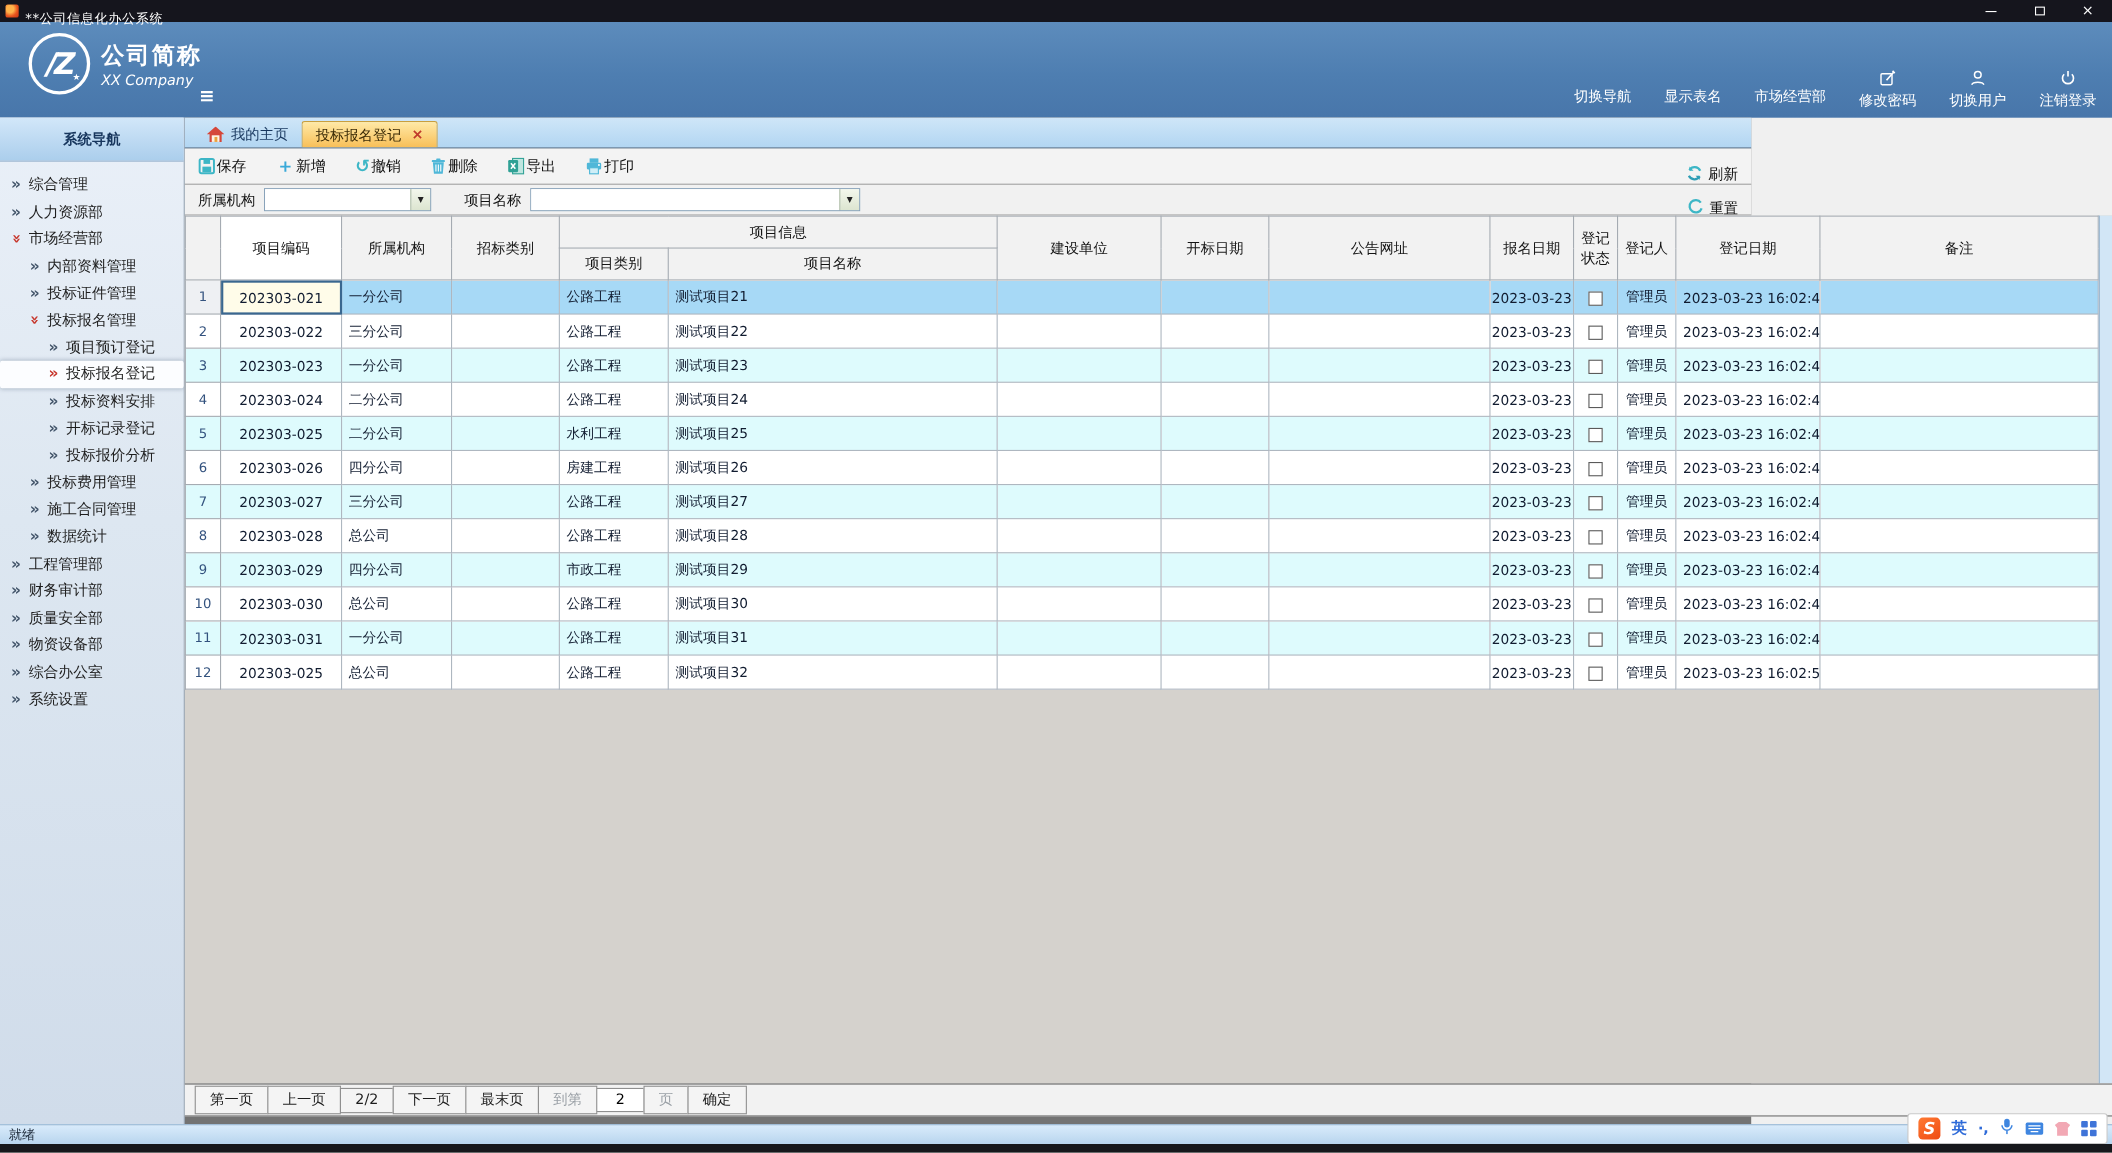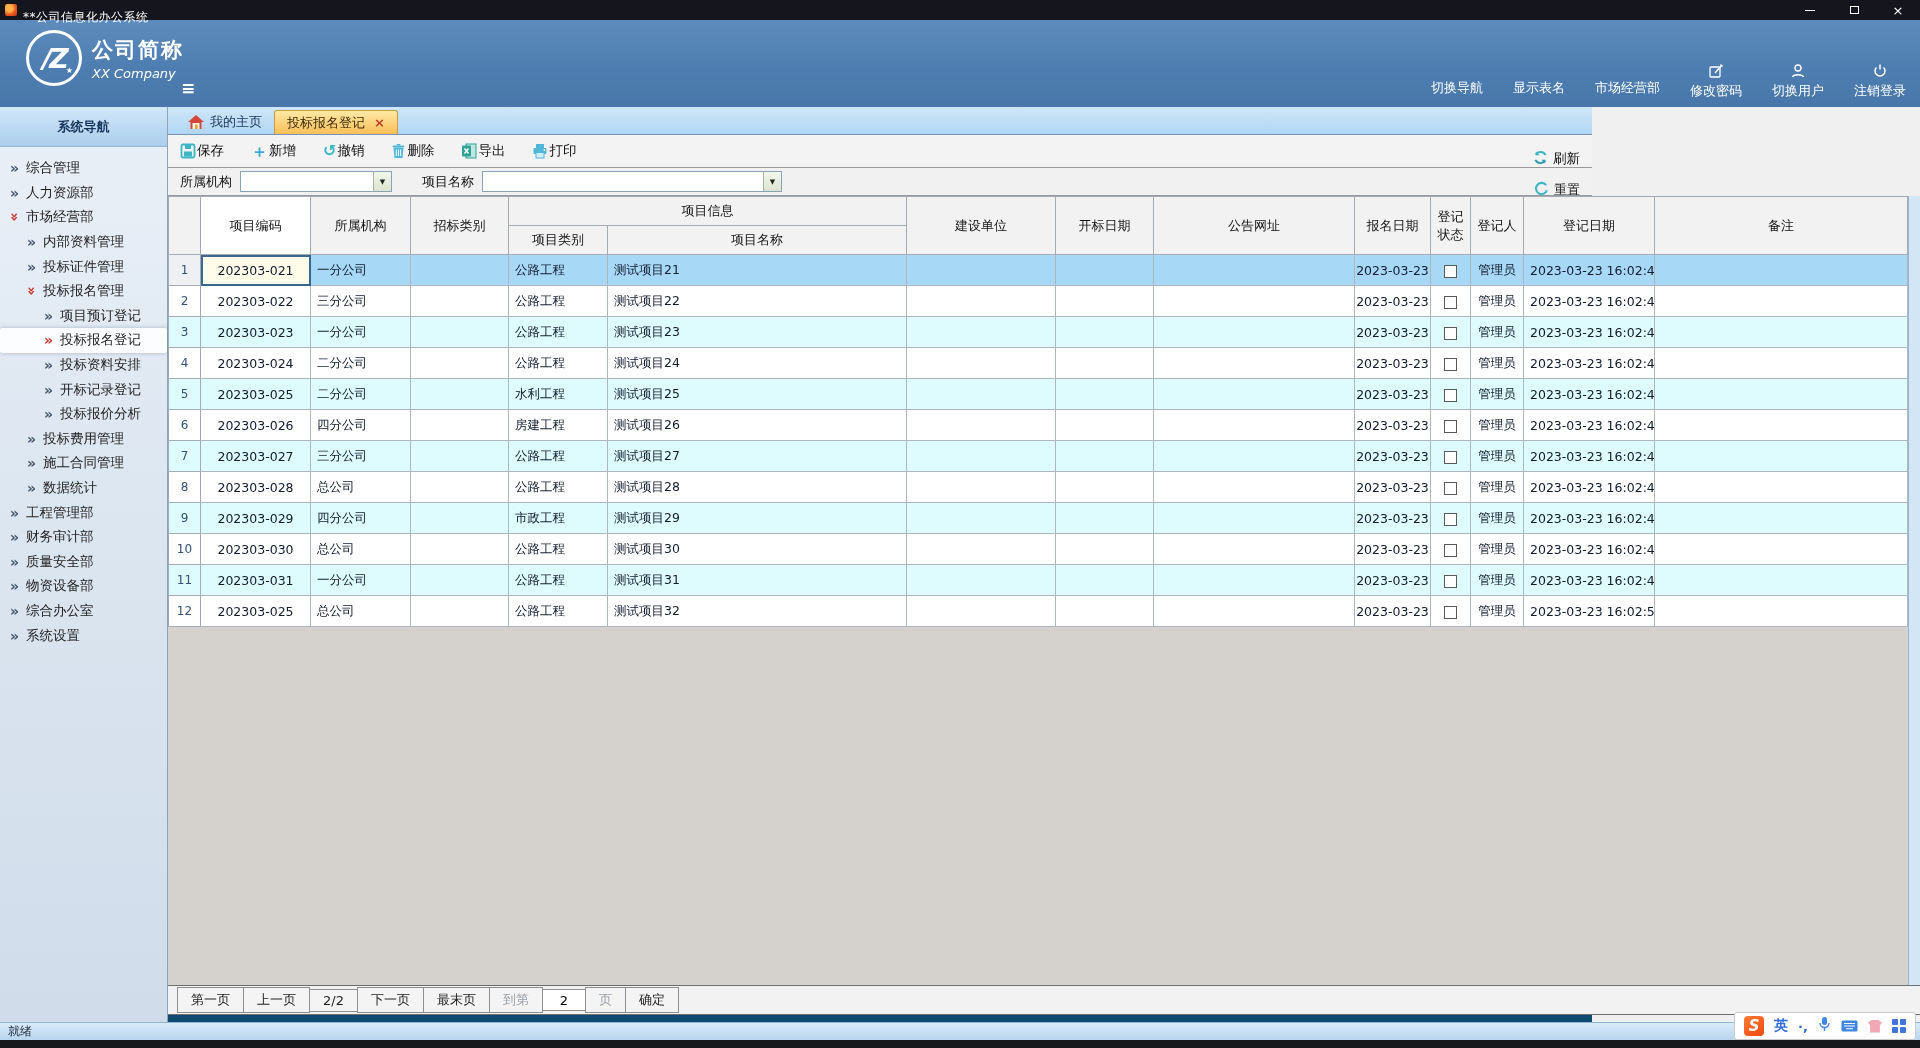--- a/index.html
+++ b/index.html
@@ -44,21 +44,21 @@
   .side-item { height:24.6px; display:flex; align-items:center; gap:7px; font-size:13.5px; color:#1e1e1e; cursor:pointer; }
   .side-item .chev { color:#44566b; font-weight:bold; font-size:14px; line-height:1; }
   .side-item.lvl1 { padding-left:10px; }
   .side-item.lvl2 { padding-left:27px; }
   .side-item.lvl3 { padding-left:44px; }
   .side-item.expanded .chev { color:#c7382e; display:inline-block; transform:rotate(90deg); }
   .side-item.selected .chev { color:#c7382e; }
   .side-item.selected { background:#fcfdff; box-shadow:0 0 4px rgba(60,80,110,.35); border-radius:2px; }
 
   
-  .main { position:absolute; left:168px; top:107px; width:1424px; height:915px; background:#0c4a6e; }
+  .main { position:absolute; left:168px; top:107px; width:1424px; height:915px; background:#737373; }
 
   .tabbar { height:28px; background:linear-gradient(180deg,#cfe6f8,#b2d6f2); border-bottom:1px solid #7497b8;
     display:flex; align-items:flex-end; padding-left:8px; }
   .tab { height:24px; display:flex; align-items:center; gap:6px; padding:0 12px; font-size:13px; color:#17365d; cursor:pointer; }
   .home-ico svg { display:block; }
   .tab.active { background:linear-gradient(180deg,#ffe9a6,#f8bf58); border:1px solid #c99f3e; border-bottom:none;
     border-radius:3px 3px 0 0; color:#3a2a06; }
   .tab-close { color:#c0392b; font-weight:bold; font-size:13px; margin-left:3px; }
 
   .toolbar { height:33px; background:#f3f3f3; border-bottom:1px solid #9a9a9a; display:flex; align-items:center;

